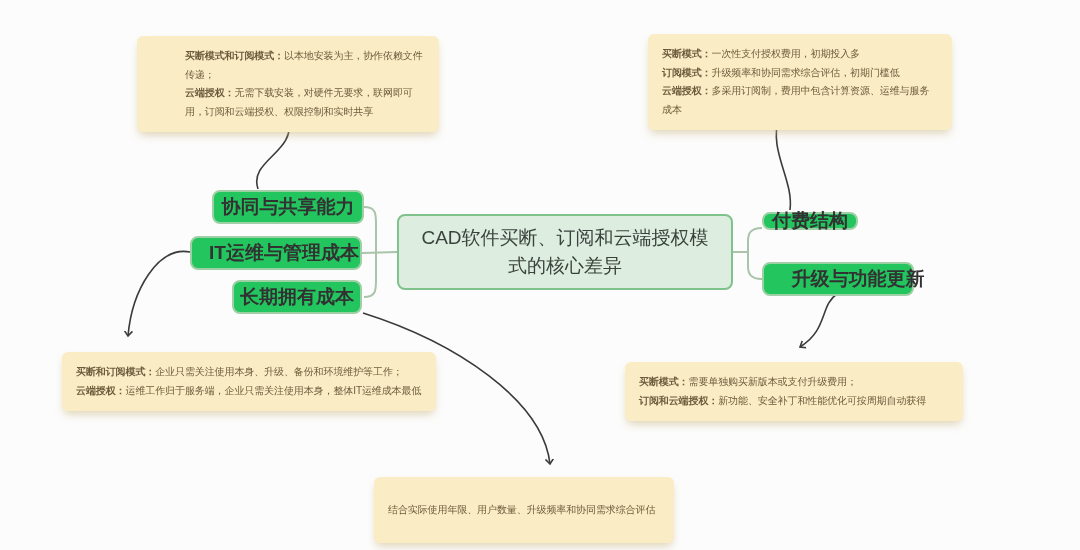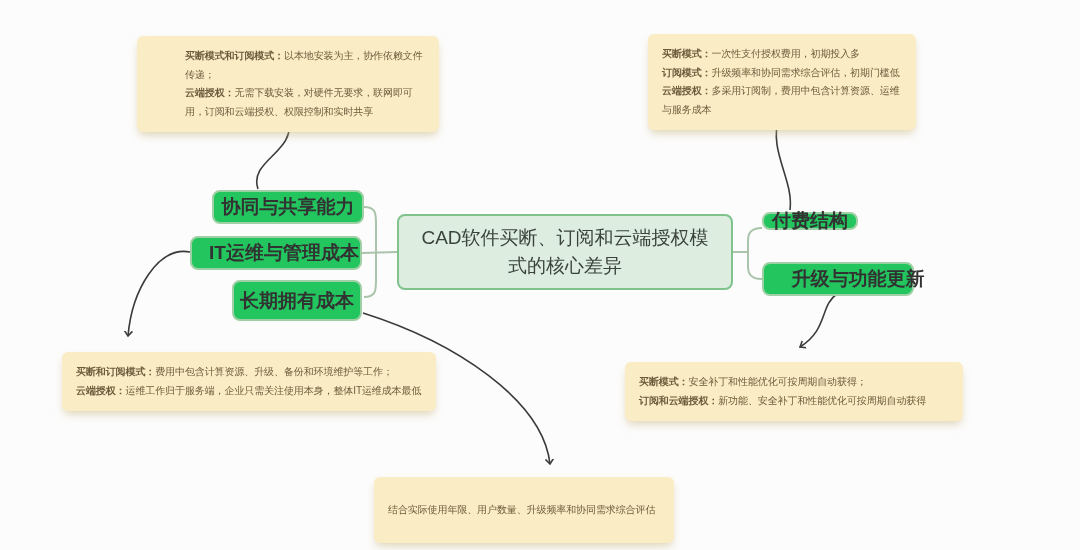--- a/index.html
+++ b/index.html
@@ -100,49 +100,49 @@
   <div class="center-node">
     <span>CAD软件买断、订阅和云端授权模式的核心差异</span>
   </div>
 
   <div class="node" style="left:212px; top:190px; width:152px; height:34px;">
     <span>协同与共享能力</span>
   </div>
   <div class="node" style="left:190px; top:236px; width:172px; height:34px;padding-left:16px;">
     <span>IT运维与管理成本</span>
   </div>
-  <div class="node" style="left:232px; top:280px; width:130px; height:41px;">
+  <div class="node" style="left:232px; top:280px; width:130px; height:34px;">
     <span>长期拥有成本</span>
   </div>
 
   <div class="node" style="left:762px; top:212px; width:96px; height:18px;">
     <span>付费结构</span>
   </div>
   <div class="node" style="left:762px; top:262px; width:152px; height:34px;padding-left:40px;">
     <span>升级与功能更新</span>
   </div>
 
   <div class="note" style="left:137px; top:36px; width:302px;padding-left:48px;">
     <span class="note-line"><span class="lbl">买断模式和订阅模式：</span><span>以本地安装为主，协作依赖文件传递；</span></span>
     <span class="note-line"><span class="lbl">云端授权：</span><span>无需下载安装，对硬件无要求，联网即可用，订阅和云端授权、权限控制和实时共享</span></span>
   </div>
 
-  <div class="note" style="left:648px; top:34px; width:268px;">
+  <div class="note" style="left:648px; top:34px; width:304px;">
     <span class="note-line"><span class="lbl">买断模式：</span><span>一次性支付授权费用，初期投入多</span></span>
     <span class="note-line"><span class="lbl">订阅模式：</span><span>升级频率和协同需求综合评估，初期门槛低</span></span>
     <span class="note-line"><span class="lbl">云端授权：</span><span>多采用订阅制，费用中包含计算资源、运维与服务成本</span></span>
   </div>
 
   <div class="note" style="left:62px; top:352px; width:374px;">
-    <span class="note-line"><span class="lbl">买断和订阅模式：</span><span>费用中包含计算资源、升级、备份和环境维护等工作；</span></span>
+    <span class="note-line"><span class="lbl">买断和订阅模式：</span><span>企业只需关注使用本身、升级、备份和环境维护等工作；</span></span>
     <span class="note-line"><span class="lbl">云端授权：</span><span>运维工作归于服务端，企业只需关注使用本身，整体IT运维成本最低</span></span>
   </div>
 
   <div class="note" style="left:625px; top:362px; width:338px;">
-    <span class="note-line"><span class="lbl">买断模式：</span><span>安全补丁和性能优化可按周期自动获得；</span></span>
+    <span class="note-line"><span class="lbl">买断模式：</span><span>需要单独购买新版本或支付升级费用；</span></span>
     <span class="note-line"><span class="lbl">订阅和云端授权：</span><span>新功能、安全补丁和性能优化可按周期自动获得</span></span>
   </div>
 
   <div class="note" style="left:374px; top:477px; width:300px; min-height:66px; display:flex; flex-direction:column; justify-content:center;">
     <span class="note-line"><span>结合实际使用年限、用户数量、升级频率和协同需求综合评估</span></span>
   </div>
 
 </div>
 
 </body></html>

